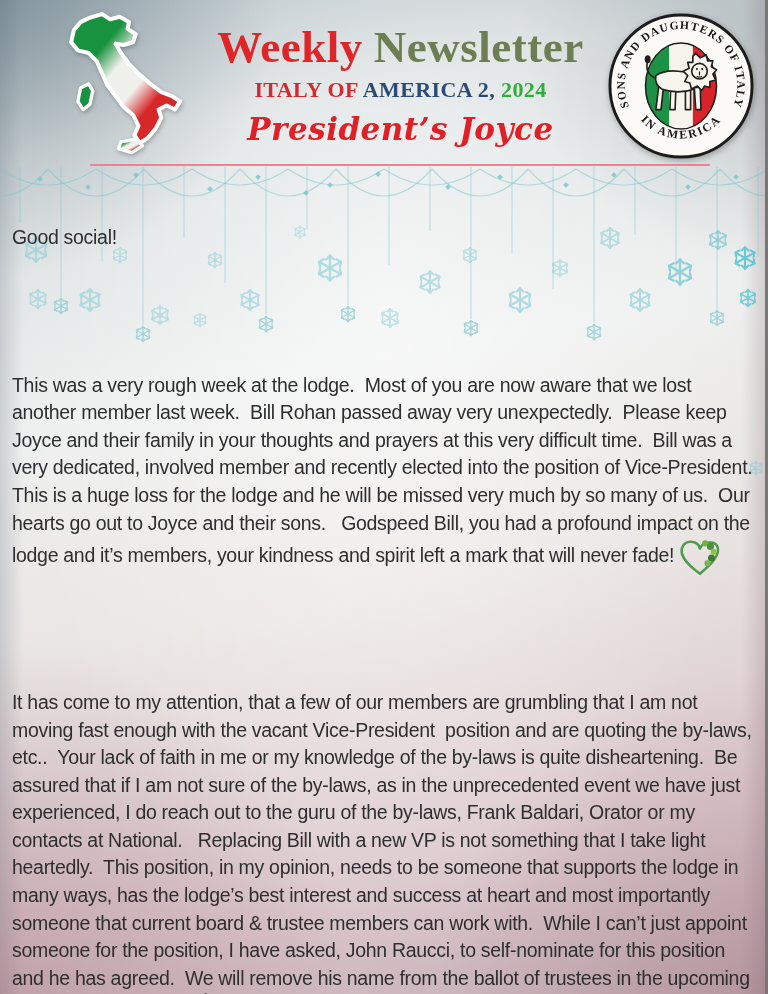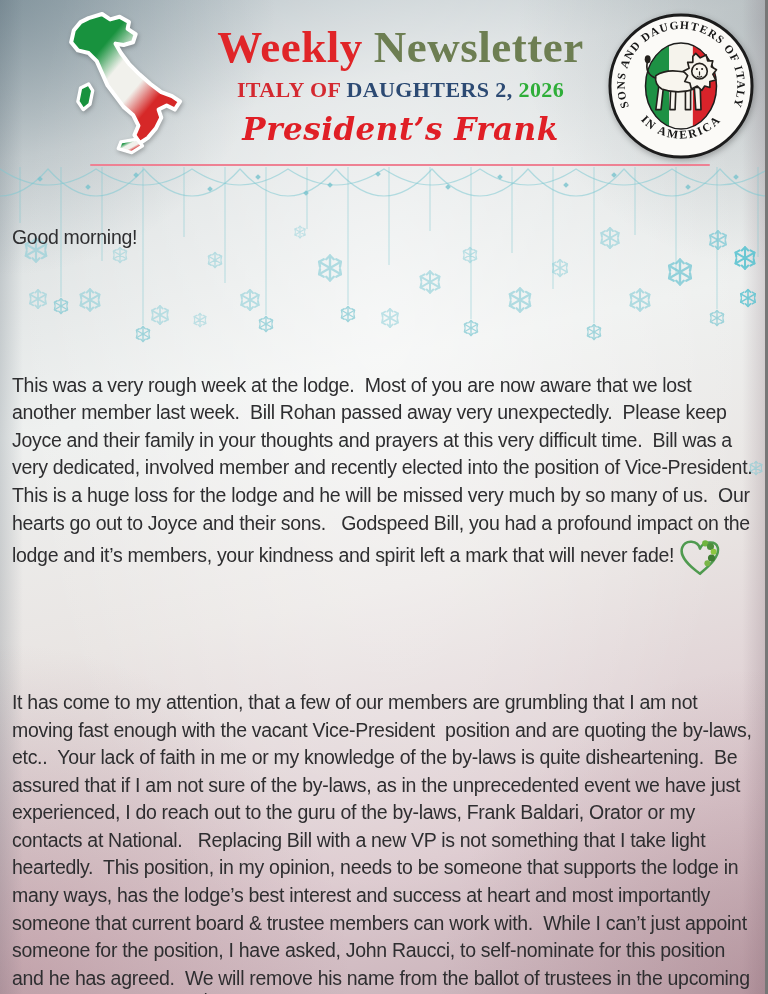--- a/index.html
+++ b/index.html
@@ -61,22 +61,22 @@
             <stop offset="100%" stop-color="#d62828"></stop>
         </linearGradient>
       </defs>
       <path fill="url(#flagGrad)" stroke="#ffffff" stroke-width="3" stroke-linejoin="round" d="M20 6 L30 3 L36 7 L43 5 L50 9 L49 14 L55 18 L53 24 L46 26 L40 25 L44 32 L50 40 L58 48 L66 55 L74 61 L82 64 L88 68 L84 74 L78 71 L72 74 L74 80 L70 88 L64 95 L58 99 L54 93 L57 86 L53 78 L46 72 L40 64 L34 56 L30 47 L26 38 L20 32 L12 30 L7 24 L9 15 L14 9 Z"></path>
       <path fill="#18923e" stroke="#ffffff" stroke-width="2.5" stroke-linejoin="round" d="M14 58 L20 55 L23 60 L21 70 L16 74 L12 68 Z"></path>
       <path fill="url(#flagGrad)" stroke="#ffffff" stroke-width="2.5" stroke-linejoin="round" d="M44 98 L56 96 L60 101 L52 106 L42 103 Z"></path>
     </svg>
 
     <div class="titles">
       <h1 class="title"><span class="t-red">Weekly</span><span class="t-green">Newsletter</span></h1>
-      <p class="subtitle"><span class="s-red">ITALY OF </span><span class="s-navy">DAUGHTERS 2, </span><span class="s-green">2026</span></p>
-      <p class="script">President’s Frank</p>
+      <p class="subtitle"><span class="s-red">ITALY OF </span><span class="s-navy">AMERICA 2, </span><span class="s-green">2024</span></p>
+      <p class="script">President’s Joyce</p>
     </div>
 
     <svg class="seal" viewBox="0 0 200 200">
       <defs>
         <path id="arcTop" d="M 29 126 A 76 76 0 1 1 171 126" fill="none"></path>
         <path id="arcBot" d="M 36 132 A 72 72 0 0 0 164 132" fill="none"></path>
         <clipPath id="ovalClip">
             <ellipse cx="100" cy="100" rx="48" ry="58"></ellipse>
           </clipPath>
       </defs>
@@ -198,21 +198,21 @@
       <use href="#sf" x="627" y="122" width="26" height="26" style="color:#84ccd6" opacity=".6"></use>
       <use href="#sf" x="665" y="92" width="30" height="30" style="color:#6cc4d2" opacity=".7"></use>
       <use href="#sf" x="707" y="64" width="22" height="22" style="color:#6cc4d2" opacity=".65"></use>
       <use href="#sf" x="732" y="80" width="26" height="26" style="color:#55c2d0" opacity=".85"></use>
       <use href="#sf" x="738" y="123" width="20" height="20" style="color:#55c2d0" opacity=".8"></use>
       <use href="#sf" x="748" y="295" width="16" height="16" style="color:#84ccd6" opacity=".6"></use>
     </g>
   </svg>
 
   <main class="letter">
-    <p class="greeting"><span>Good morning!</span></p>
+    <p class="greeting"><span>Good social!</span></p>
 
     <p class="p1"><span>This was a very rough week at the lodge.  Most of you are now aware that we lost another member last week.  Bill Rohan passed away very unexpectedly.  Please keep Joyce and their family in your thoughts and prayers at this very difficult time.  Bill was a very dedicated, involved member and recently elected into the position of Vice-President.  This is a huge loss for the lodge and he will be missed very much by so many of us.  Our hearts go out to Joyce and their sons.   Godspeed Bill, you had a profound impact on the lodge and it’s members, your kindness and spirit left a mark that will never fade!</span><svg class="heart" viewBox="0 0 44 40">
           <path d="M22 11 C 20 3, 8 2, 5 10 C 2 18, 12 28, 22 35 C 30 28, 41 19, 39 10 C 37 3, 25 4, 22 11" fill="none" stroke="#4f9a4f" stroke-width="2.4" stroke-linecap="round"></path>
           <circle cx="27" cy="6" r="3" fill="#6fb53e"></circle>
           <circle cx="32" cy="9" r="3.4" fill="#4e8f3c"></circle>
           <circle cx="35" cy="14" r="2.8" fill="#8cc63f"></circle>
           <circle cx="33" cy="20" r="3.4" fill="#3f7d33"></circle>
           <circle cx="29" cy="25" r="2.8" fill="#7ab648"></circle>
         </svg></p>
 

